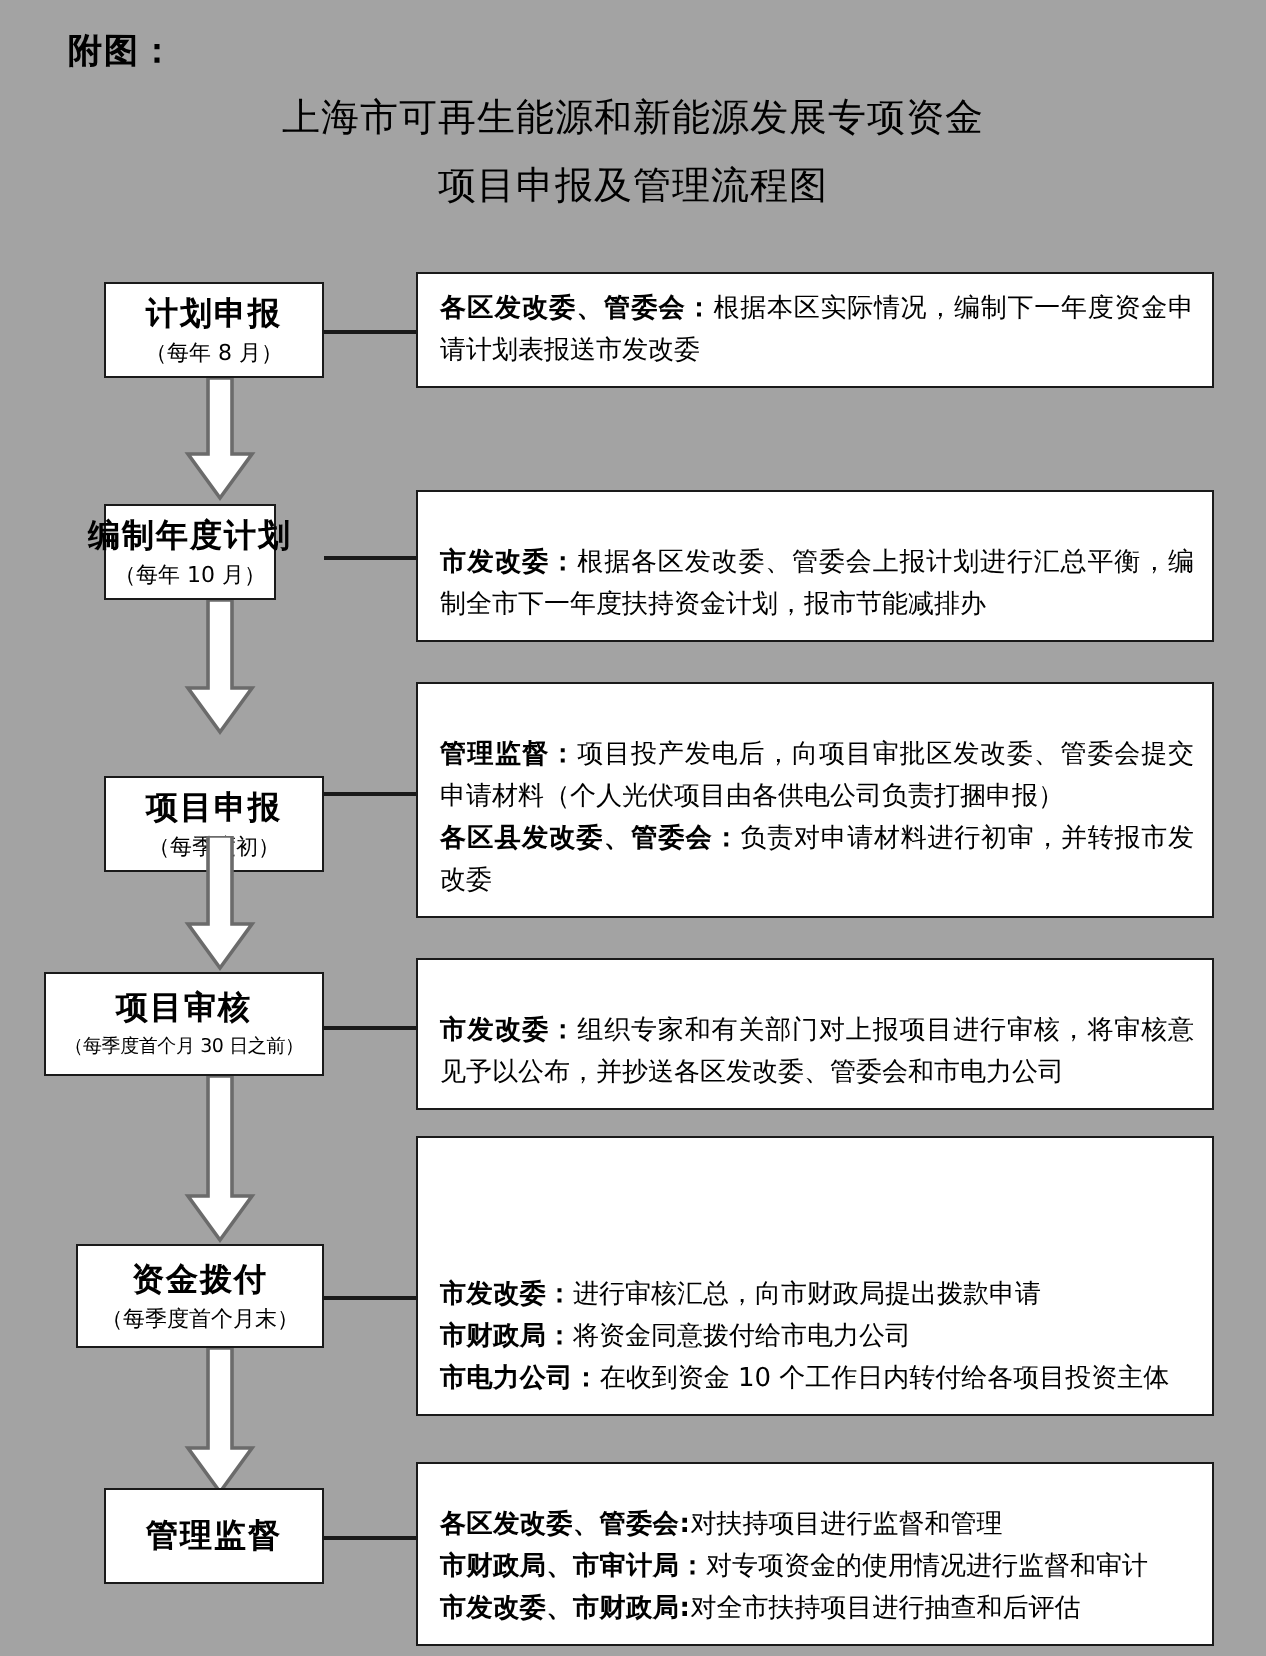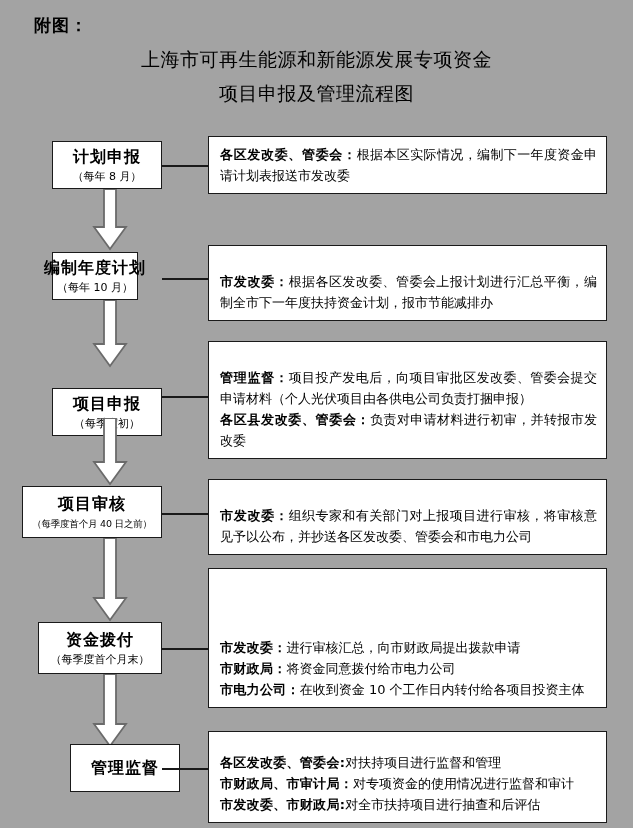--- a/index.html
+++ b/index.html
@@ -168,21 +168,21 @@
   </div>
 
   <div class="block-arrow" style="top:418px;">
     <svg width="40" height="68" viewBox="0 0 40 68">
       <polygon points="14,0 26,0 26,44 36,44 20,66 4,44 14,44" fill="#ffffff" stroke="#6b6b6b" stroke-width="1.8"></polygon>
     </svg>
   </div>
 
   <div class="stage-box" style="left:22px; top:486px; width:140px; height:52px;">
     <div class="stage-name">项目审核</div>
-    <div class="stage-sub tiny">（每季度首个月 40 日之前）</div>
+    <div class="stage-sub tiny">（每季度首个月 30 日之前）</div>
   </div>
   <div class="h-connect" style="left:162px; top:513px; width:46px;"></div>
   <div class="desc-box" style="top:479px; height:76px;">
     <div class="desc-para">
       <b>市发改委：</b><span>组织专家和有关部门对上报项目进行审核，将审核意见予以公布，并抄送各区发改委、管委会和市电力公司</span>
     </div>
   </div>
 
   <div class="block-arrow" style="top:538px;">
     <svg width="40" height="84" viewBox="0 0 40 84">
@@ -206,21 +206,21 @@
       <b>市电力公司：</b><span>在收到资金 10 个工作日内转付给各项目投资主体</span>
     </div>
   </div>
 
   <div class="block-arrow" style="top:674px;">
     <svg width="40" height="74" viewBox="0 0 40 74">
       <polygon points="14,0 26,0 26,50 36,50 20,72 4,50 14,50" fill="#ffffff" stroke="#6b6b6b" stroke-width="1.8"></polygon>
     </svg>
   </div>
 
-  <div class="stage-box" style="left:52px; top:744px; width:110px; height:48px;margin-left:18px;">
+  <div class="stage-box" style="left:52px; top:744px; width:110px; height:48px;">
     <div class="stage-name">管理监督</div>
   </div>
   <div class="h-connect" style="left:162px; top:768px; width:46px;"></div>
   <div class="desc-box" style="top:731px; height:92px;">
     <div class="desc-para">
       <b>各区发改委、管委会:</b><span>对扶持项目进行监督和管理</span>
     </div>
     <div class="desc-para">
       <b>市财政局、市审计局：</b><span>对专项资金的使用情况进行监督和审计</span>
     </div>

